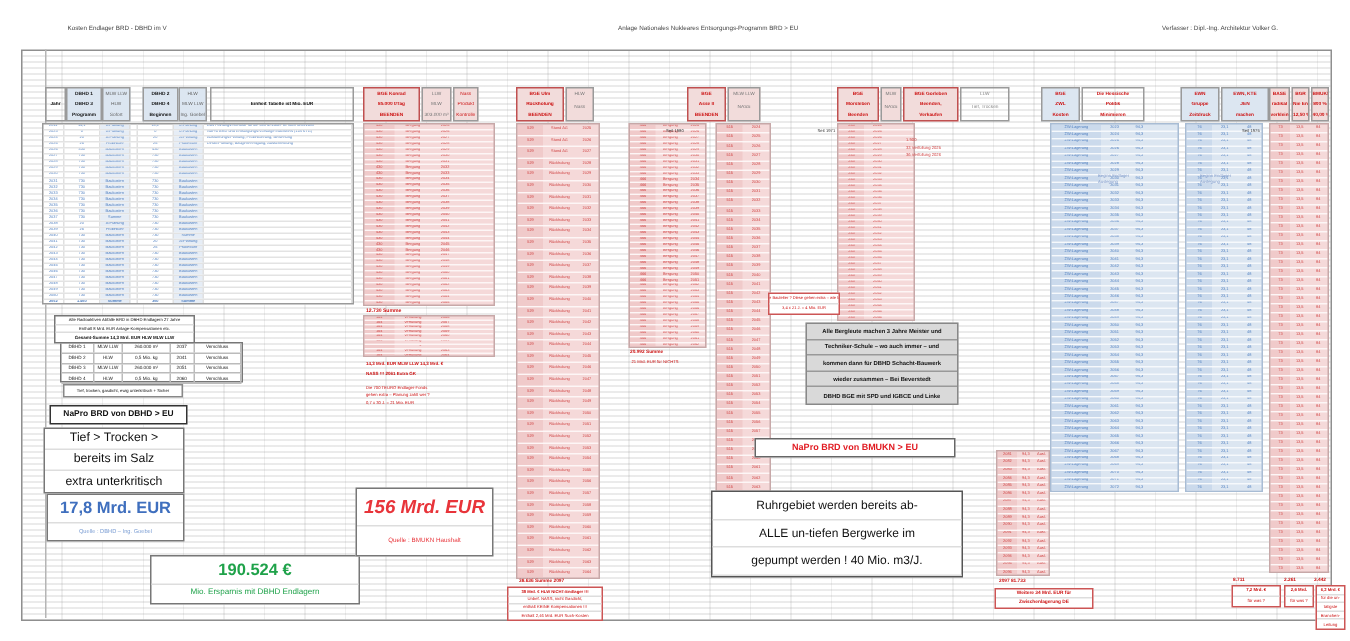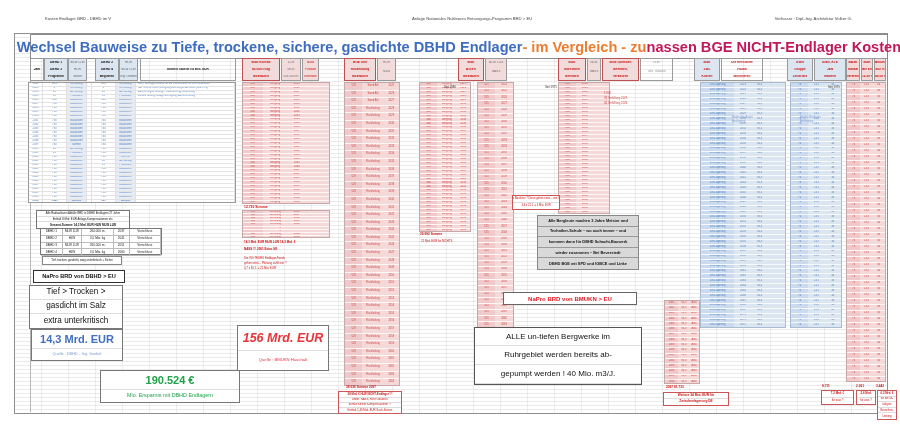--- a/index.html
+++ b/index.html
@@ -38,25 +38,20 @@
 <body>
 
 <div id="page">
   <span class="tinyhdr" style="left:45px">Kosten Endlager BRD - DBHD im V</span>
   <span class="tinyhdr" style="left:412px">Anlage Nationales Nukleares Entsorgungs-Programm BRD &gt; EU</span>
   <span class="tinyhdr" style="right:48px">Verfasser : Dipl.-Ing. Architektur Volker G.</span>
 
   <div id="sheet"></div>
   <div id="colA"></div>
 
-  <div id="title-row">
-      <span style="color: rgb(62, 108, 190);">Wechsel Bauweise zu Tiefe, trockene, sichere, gasdichte DBHD Endlager</span>
-      <span style="color: rgb(237, 125, 49);"> - im Vergleich - zu </span>
-      <span style="color: rgb(194, 24, 91);">nassen BGE NICHT-Endlager Kosten</span>
-    </div>
 
   <div id="hdr-band"></div>
   <div id="lt" style="left: 28px; top: 82px; width: 208px; height: 121px;">
       <div class="ltrow" style="height: 4.03333px;">
         <div class="ltc" style="width: 14px;">2011</div>
         <div class="ltc" style="width: 24px;">14,1</div>
         <div class="ltc" style="width: 20px; background: rgb(230, 237, 246);">0-Planung</div>
         <div class="ltc" style="width: 5px;"></div>
         <div class="ltc" style="width: 24px;">14,1</div>
         <div class="ltc" style="width: 20px; background: rgb(230, 237, 246);">0-Planung</div>
@@ -2361,38 +2356,38 @@
       <div class="lrow" style="height: 6px; font-size: 3px; color: rgb(17, 17, 17); font-weight: bold;">Gesamt-Summe 14,3 Mrd. EUR HLW MLW LLW</div>
     </div>
     <div class="lbox" style="left: 42px; top: 256px; width: 80px; border: 1px solid rgb(136, 136, 136);">
       <div class="lrow" style="height: 7px; font-size: 2.8px; color: rgb(17, 17, 17);">Tief, trocken, gasdicht, ewig unterkritisch + Sicher</div>
     </div>
     <div class="lbox" style="left: 33px; top: 270px; width: 92px; border: 1.5px solid rgb(51, 51, 51);">
       <div class="lrow" style="height: 11px; font-size: 5.6px; color: rgb(17, 17, 17); font-weight: bold;">NaPro BRD von DBHD &gt; EU</div>
     </div>
     <div class="lbox" style="left: 29px; top: 285px; width: 94px; border: 1px solid rgb(119, 119, 119);">
       <div class="lrow" style="height: 14px; font-size: 8.2px; color: rgb(17, 17, 17); border-bottom: 1px solid rgb(221, 221, 221);">Tief &gt; Trocken &gt;</div>
-      <div class="lrow" style="height: 14px; font-size: 8.2px; color: rgb(17, 17, 17); border-bottom: 1px solid rgb(221, 221, 221);">gasdicht im Salz</div>
+      <div class="lrow" style="height: 14px; font-size: 8.2px; color: rgb(17, 17, 17); border-bottom: 1px solid rgb(221, 221, 221);">bereits im Salz</div>
       <div class="lrow" style="height: 14px; font-size: 8.2px; color: rgb(17, 17, 17);">extra unterkritisch</div>
     </div>
     <div class="lbox" style="left: 31px; top: 329px; width: 92px; border: 1px solid rgb(119, 119, 119);">
-      <div class="lrow" style="height: 19px; font-size: 11px; color: rgb(63, 111, 190); font-weight: bold; border-bottom: 1px solid rgb(221, 221, 221);">14,3 Mrd. EUR</div>
+      <div class="lrow" style="height: 19px; font-size: 11px; color: rgb(63, 111, 190); font-weight: bold; border-bottom: 1px solid rgb(221, 221, 221);">17,8 Mrd. EUR</div>
       <div class="lrow" style="height: 11px; font-size: 3.8px; color: rgb(125, 159, 212);">Quelle : DBHD – Ing. Goebel</div>
     </div>
     <div class="lbox" style="left: 100px; top: 370px; width: 140px; border: 1px solid rgb(119, 119, 119);">
       <div class="lrow" style="height: 19px; font-size: 11px; color: rgb(31, 162, 74); font-weight: bold; border-bottom: 1px solid rgb(221, 221, 221);">190.524 €</div>
       <div class="lrow" style="height: 12px; font-size: 5.4px; color: rgb(31, 162, 74);">Mio. Ersparnis mit DBHD Endlagern</div>
     </div>
     <div class="lbox" style="left: 237px; top: 325px; width: 92px; border: 1px solid rgb(119, 119, 119);">
       <div class="lrow" style="height: 25px; font-size: 12.5px; color: rgb(232, 52, 58); font-weight: bold; font-style: italic; border-bottom: 1px solid rgb(221, 221, 221);">156 Mrd. EUR</div>
       <div class="lrow" style="height: 19px; font-size: 4.2px; color: rgb(232, 52, 58);">Quelle : BMUKN Haushalt</div>
     </div>
     <div class="lbox" style="left: 474px; top: 327px; width: 168px; border: 1px solid rgb(85, 85, 85);">
+      <div class="lrow" style="height: 19px; font-size: 8px; color: rgb(17, 17, 17); border-bottom: 1px solid rgb(221, 221, 221);">Ruhrgebiet werden bereits ab-</div>
       <div class="lrow" style="height: 18px; font-size: 8px; color: rgb(17, 17, 17); border-bottom: 1px solid rgb(221, 221, 221);">ALLE un-tiefen Bergwerke im</div>
-      <div class="lrow" style="height: 19px; font-size: 8px; color: rgb(17, 17, 17); border-bottom: 1px solid rgb(221, 221, 221);">Ruhrgebiet werden bereits ab-</div>
       <div class="lrow" style="height: 19px; font-size: 8px; color: rgb(17, 17, 17); border-bottom: 1px solid rgb(221, 221, 221);">gepumpt werden ! 40 Mio. m3/J.</div>
     </div>
     <div class="lbox" style="left: 503px; top: 292px; width: 134px; border: 1px solid rgb(102, 102, 102);">
       <div class="lrow" style="height: 11px; font-size: 6px; color: rgb(225, 27, 34); font-weight: bold;">NaPro BRD von BMUKN &gt; EU</div>
     </div>
     <div class="lbox" style="left: 537px; top: 215px; width: 102px; border: 1px solid rgb(136, 136, 136); background: rgb(217, 217, 217);">
       <div class="lrow" style="height: 10.6px; font-size: 3.9px; color: rgb(17, 17, 17); font-weight: bold; border-bottom: 1px solid rgb(153, 153, 153);">Alle Bergleute machen 3 Jahre Meister und</div>
       <div class="lrow" style="height: 10.6px; font-size: 3.9px; color: rgb(17, 17, 17); font-weight: bold; border-bottom: 1px solid rgb(153, 153, 153);">Techniker-Schule – wo auch immer – und</div>
       <div class="lrow" style="height: 10.6px; font-size: 3.9px; color: rgb(17, 17, 17); font-weight: bold; border-bottom: 1px solid rgb(153, 153, 153);">kommen dann für DBHD Schacht-Bauwerk</div>
       <div class="lrow" style="height: 10.6px; font-size: 3.9px; color: rgb(17, 17, 17); font-weight: bold; border-bottom: 1px solid rgb(153, 153, 153);">wieder zusammen – Bei  Beverstedt</div>

